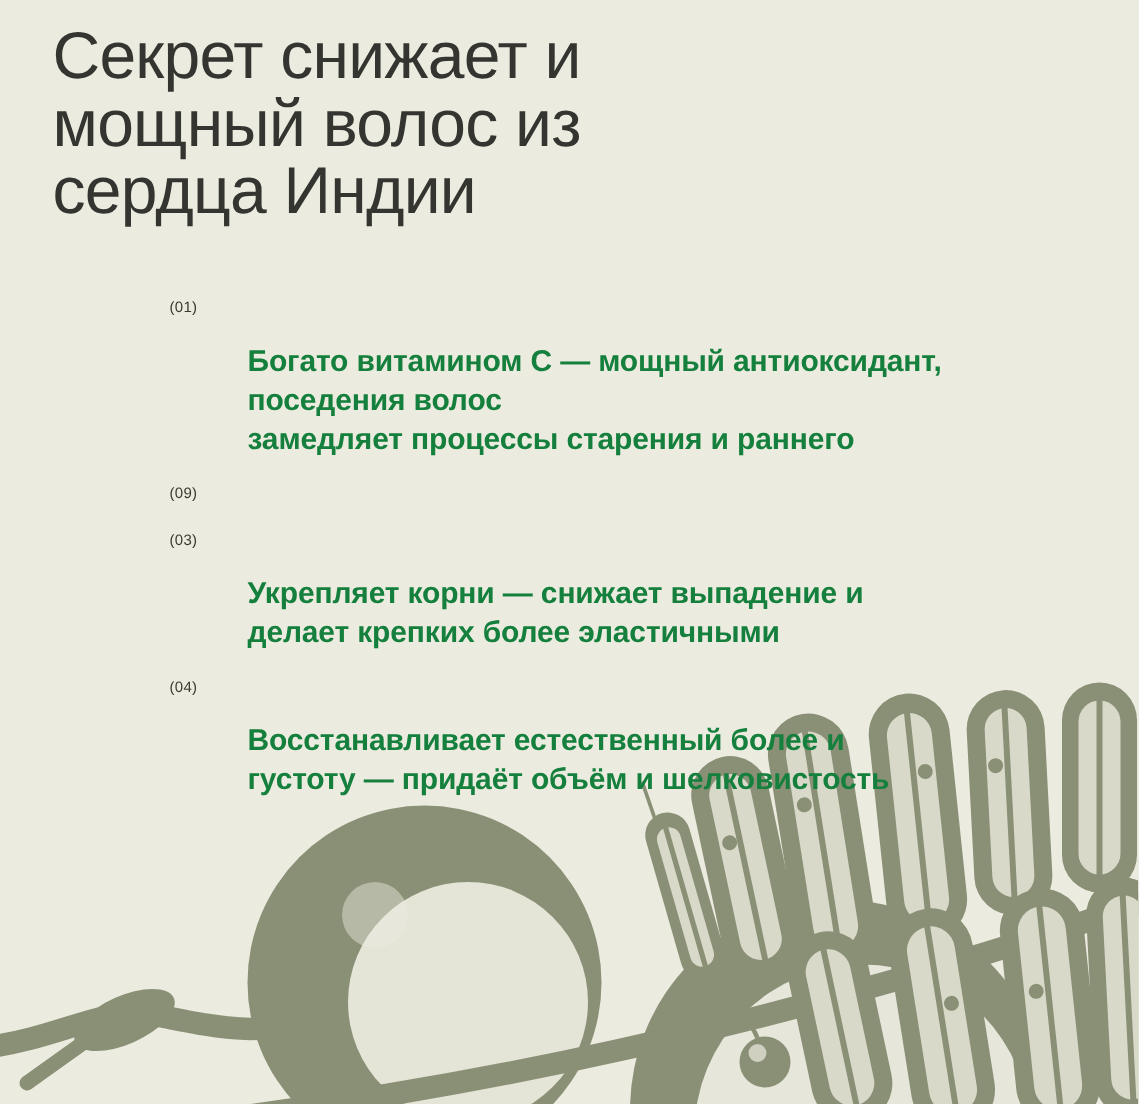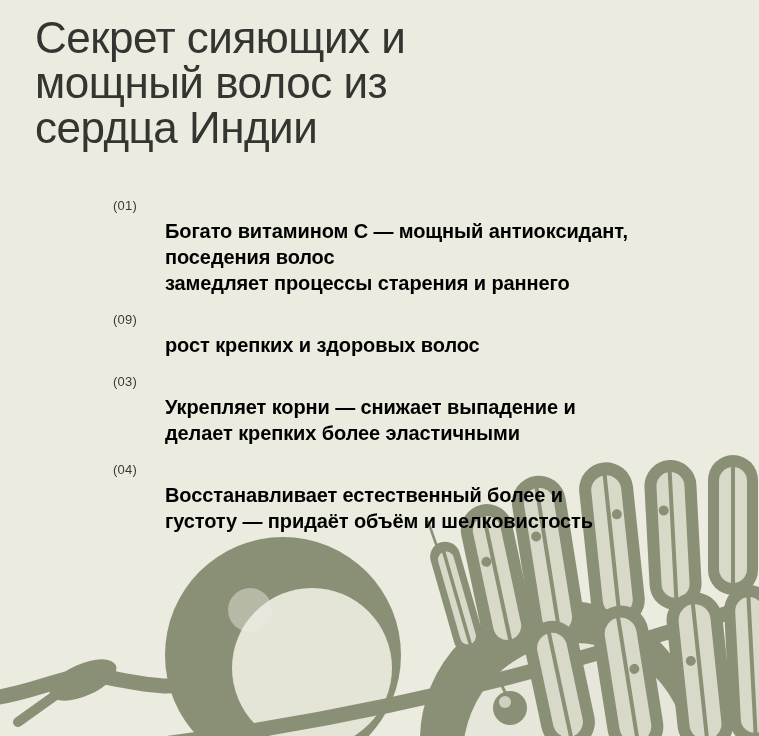--- a/index.html
+++ b/index.html
@@ -39,34 +39,34 @@
   }
   .benefits {
     position: absolute;
     left: 113px;
     top: 198px;
     width: 560px;
     z-index: 2;
   }
   .item { margin-bottom: 16px; }
   .num {
-    font-size: 13px;
+    font-size: 10px;
     line-height: 15px;
     font-weight: 400;
     letter-spacing: 0.2px;
     color: #3A3A33;
   }
   .text {
     margin-left: 52px;
-    margin-top: 5px;
+    margin-top: 15px;
     font-size: 20px;
     line-height: 26px;
     font-weight: 600;
     letter-spacing: -0.1px;
-    color: #000000;
+    color: #15803d;
   }
 </style>
 </head>
 <body>
 
 <div class="canvas">
 
   <svg class="illustration" viewBox="0 0 759 296" aria-hidden="true">
 
     <g>
@@ -152,40 +152,39 @@
       </g>
       <g transform="rotate(-3 752 225)">
         <rect class="g" x="727" y="145" width="50" height="160" rx="25"></rect>
         <rect class="bgfill" x="738" y="157" width="28" height="136" rx="14" opacity="0.8"></rect>
         <path d="M752 155 L752 298" stroke="#8A9076" stroke-width="4" fill="none"></path>
       </g>
     </g>
   </svg>
 
   <h1 class="heading">
-    <div>Секрет сияющих и</div>
+    <div>Секрет снижает и</div>
     <div>мощный волос из</div>
     <div>сердца Индии</div>
   </h1>
 
   <div class="benefits">
 
     <div class="item">
       <div class="num">(01)</div>
       <div class="text">
         <div>Богато витамином С — мощный антиоксидант,</div>
         <div>поседения волос</div>
         <div>замедляет процессы старения и раннего</div>
       </div>
     </div>
 
     <div class="item">
       <div class="num">(09)</div>
       <div class="text">
-        <div>рост крепких и здоровых волос</div>
       </div>
     </div>
 
     <div class="item">
       <div class="num">(03)</div>
       <div class="text">
         <div>Укрепляет корни — снижает выпадение и</div>
         <div>делает крепких более эластичными</div>
       </div>
     </div>

